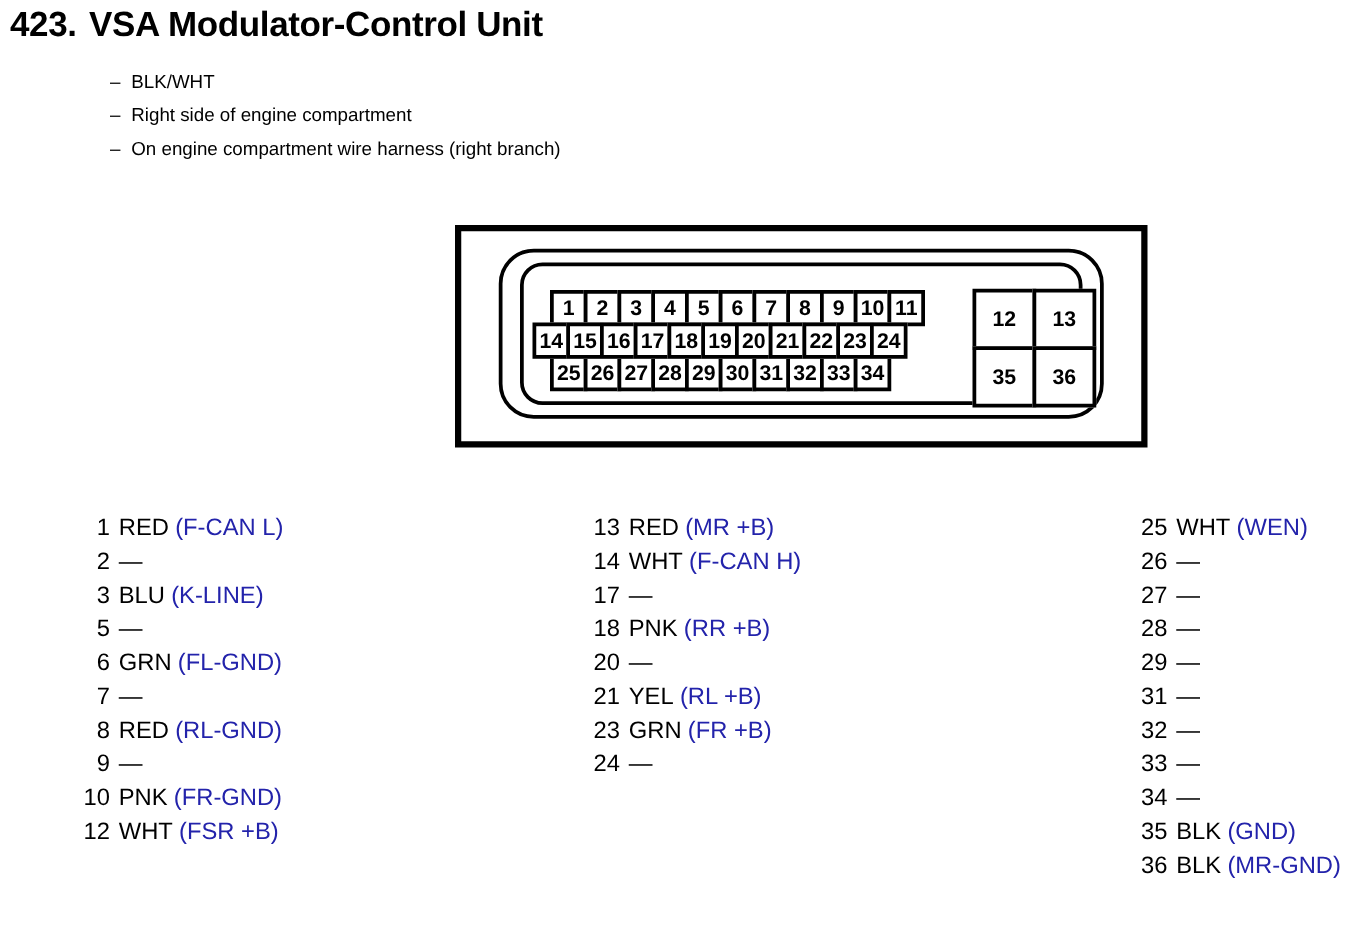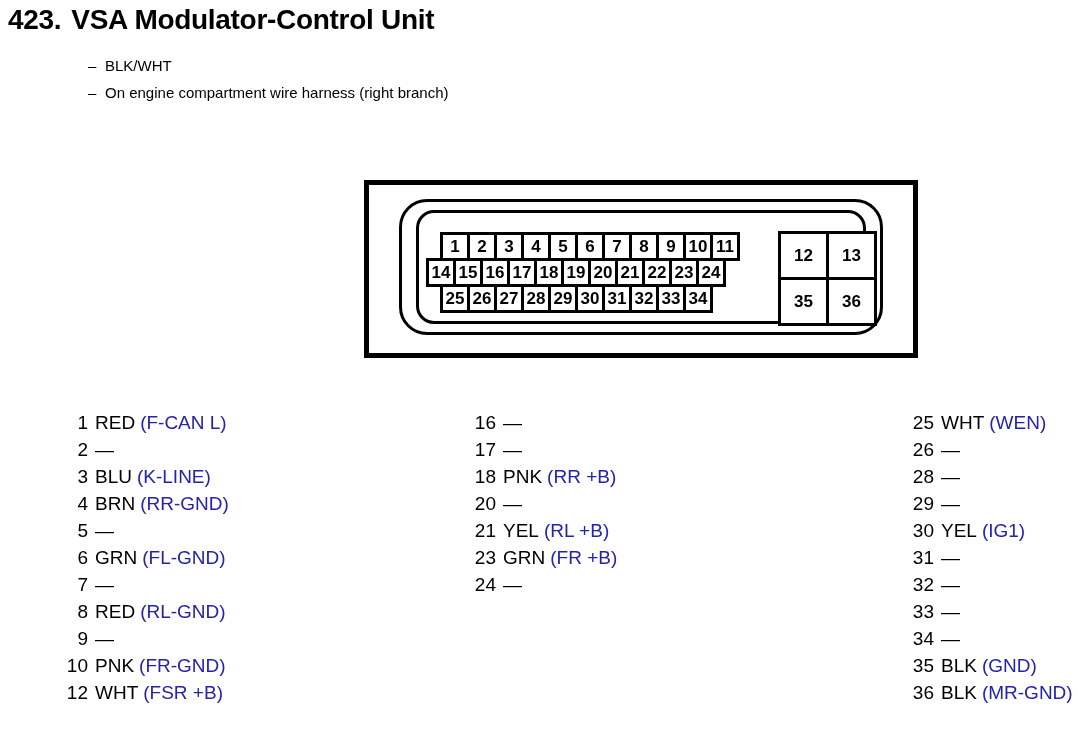--- a/index.html
+++ b/index.html
@@ -163,20 +163,21 @@
 </style>
 </head>
 <body>
 
 <div id="header-title">
   <span class="num">423.</span><span>VSA Modulator-Control Unit</span>
 </div>
 
 <div id="spec-list">
     <div class="spec-line"><span class="spec-dash">–</span><span>BLK/WHT</span></div>
+    <div class="spec-line"><span class="spec-dash">–</span><span>Right side of engine compartment</span></div>
     <div class="spec-line"><span class="spec-dash">–</span><span>On engine compartment wire harness (right branch)</span></div>
   </div>
 
 <div id="connector">
   <div id="connector-shell-outer"></div>
   <div id="connector-shell-inner"></div>
 
   <div class="pin-row" id="pin-row-1">
       <div class="pin">1</div>
       <div class="pin">2</div>
@@ -222,44 +223,44 @@
       <div class="pin-big">35</div>
       <div class="pin-big">36</div>
     </div>
 </div>
 
 <div id="pin-list">
   <div class="pin-column" id="pin-column-1">
       <div class="pin-entry"><span class="pin-no">1</span><span class="pin-wire">RED</span><span class="pin-sig">(F-CAN L)</span></div>
       <div class="pin-entry"><span class="pin-no">2</span><span class="pin-empty">—</span></div>
       <div class="pin-entry"><span class="pin-no">3</span><span class="pin-wire">BLU</span><span class="pin-sig">(K-LINE)</span></div>
-      <div class="pin-entry"><span class="pin-no">4</span><span class="pin-wire">BRN</span><span class="pin-sig">(RR-GND)</span></div>
       <div class="pin-entry"><span class="pin-no">5</span><span class="pin-empty">—</span></div>
       <div class="pin-entry"><span class="pin-no">6</span><span class="pin-wire">GRN</span><span class="pin-sig">(FL-GND)</span></div>
       <div class="pin-entry"><span class="pin-no">7</span><span class="pin-empty">—</span></div>
       <div class="pin-entry"><span class="pin-no">8</span><span class="pin-wire">RED</span><span class="pin-sig">(RL-GND)</span></div>
       <div class="pin-entry"><span class="pin-no">9</span><span class="pin-empty">—</span></div>
       <div class="pin-entry"><span class="pin-no">10</span><span class="pin-wire">PNK</span><span class="pin-sig">(FR-GND)</span></div>
       <div class="pin-entry"><span class="pin-no">12</span><span class="pin-wire">WHT</span><span class="pin-sig">(FSR +B)</span></div>
     </div>
   <div class="pin-column" id="pin-column-2">
-      <div class="pin-entry"><span class="pin-no">16</span><span class="pin-empty">—</span></div>
+      <div class="pin-entry"><span class="pin-no">13</span><span class="pin-wire">RED</span><span class="pin-sig">(MR +B)</span></div>
+      <div class="pin-entry"><span class="pin-no">14</span><span class="pin-wire">WHT</span><span class="pin-sig">(F-CAN H)</span></div>
       <div class="pin-entry"><span class="pin-no">17</span><span class="pin-empty">—</span></div>
       <div class="pin-entry"><span class="pin-no">18</span><span class="pin-wire">PNK</span><span class="pin-sig">(RR +B)</span></div>
       <div class="pin-entry"><span class="pin-no">20</span><span class="pin-empty">—</span></div>
       <div class="pin-entry"><span class="pin-no">21</span><span class="pin-wire">YEL</span><span class="pin-sig">(RL +B)</span></div>
       <div class="pin-entry"><span class="pin-no">23</span><span class="pin-wire">GRN</span><span class="pin-sig">(FR +B)</span></div>
       <div class="pin-entry"><span class="pin-no">24</span><span class="pin-empty">—</span></div>
     </div>
   <div class="pin-column" id="pin-column-3">
       <div class="pin-entry"><span class="pin-no">25</span><span class="pin-wire">WHT</span><span class="pin-sig">(WEN)</span></div>
       <div class="pin-entry"><span class="pin-no">26</span><span class="pin-empty">—</span></div>
+      <div class="pin-entry"><span class="pin-no">27</span><span class="pin-empty">—</span></div>
       <div class="pin-entry"><span class="pin-no">28</span><span class="pin-empty">—</span></div>
       <div class="pin-entry"><span class="pin-no">29</span><span class="pin-empty">—</span></div>
-      <div class="pin-entry"><span class="pin-no">30</span><span class="pin-wire">YEL</span><span class="pin-sig">(IG1)</span></div>
       <div class="pin-entry"><span class="pin-no">31</span><span class="pin-empty">—</span></div>
       <div class="pin-entry"><span class="pin-no">32</span><span class="pin-empty">—</span></div>
       <div class="pin-entry"><span class="pin-no">33</span><span class="pin-empty">—</span></div>
       <div class="pin-entry"><span class="pin-no">34</span><span class="pin-empty">—</span></div>
       <div class="pin-entry"><span class="pin-no">35</span><span class="pin-wire">BLK</span><span class="pin-sig">(GND)</span></div>
       <div class="pin-entry"><span class="pin-no">36</span><span class="pin-wire">BLK</span><span class="pin-sig">(MR-GND)</span></div>
     </div>
 </div>
 
 </body></html>

